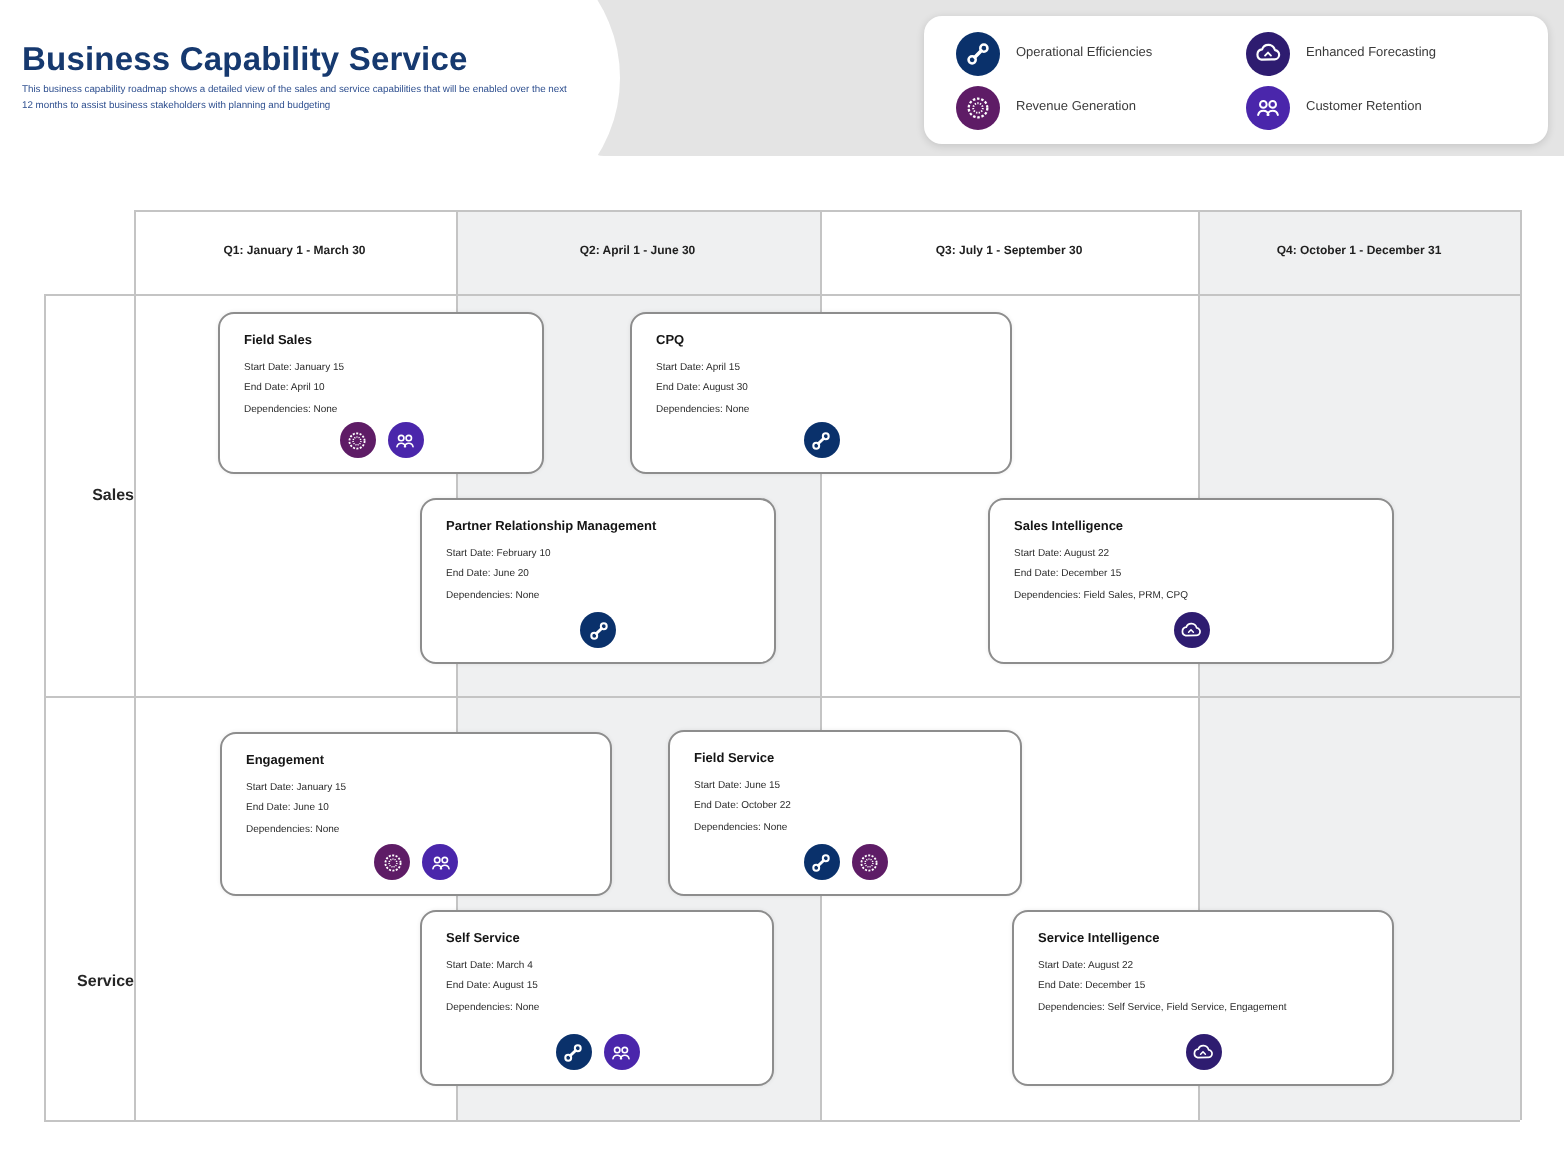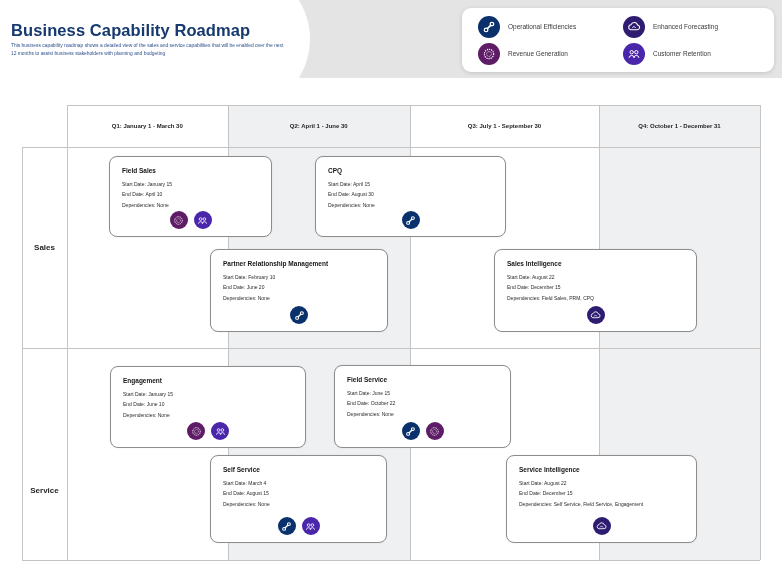--- a/index.html
+++ b/index.html
@@ -26,38 +26,38 @@
   .legend-label{font-size:6.5px;color:#3a3a3a;}
 
   .icon-circle{border-radius:50%;display:flex;align-items:center;justify-content:center;flex:0 0 auto;}
   .icon-circle svg{display:block;}
 
   
   .shade{position:absolute;z-index:1;}
   .gline{position:absolute;background:#c4c4c4;z-index:2;}
   .qcell{position:absolute;z-index:3;display:flex;align-items:center;justify-content:center;
         font-size:6px;font-weight:600;color:#1f1f1f;}
-  .rowlabel{position:absolute;z-index:3;display:flex;align-items:center;justify-content:center;
+  .rowlabel{position:absolute;z-index:3;display:flex;align-items:center;justify-content:flex-end;
         font-size:8px;font-weight:700;color:#262626;}
 
   
   .card{position:absolute;z-index:5;background:#fff;border:1px solid #8d8d8d;border-radius:8px;
         box-sizing:border-box;padding:10px 12px;box-shadow:0 0 2px rgba(0,0,0,.08);}
   .card-title{font-size:6.5px;font-weight:700;color:#151515;margin-bottom:7px;}
   .card-line{font-size:5px;color:#2b2b2b;margin-bottom:4.4px;}
   .card-icons{position:absolute;left:0;right:0;bottom:7px;display:flex;justify-content:center;gap:6px;}
 </style>
 </head>
 <body>
 
 <div class="stage">
   <div class="band"></div>
   <div class="band-circle"></div>
 
-  <h1 class="page-title">Business Capability Roadmap</h1>
+  <h1 class="page-title">Business Capability Service</h1>
   <p class="page-subtitle">This business capability roadmap shows a detailed view of the sales and service capabilities that will be enabled over the next 12 months to assist business stakeholders with planning and budgeting</p>
 
   <div class="legend" id="legend">
       <div class="legend-item">
         <span class="icon-circle" style="width: 22px; height: 22px; background: rgb(10, 49, 107);">
           <svg width="16" height="16" viewBox="0 0 24 24">
             <circle cx="7.6" cy="16.4" r="2.7" fill="none" stroke="#fff" stroke-width="1.9"></circle>
             <circle cx="16.4" cy="7.6" r="2.7" fill="none" stroke="#fff" stroke-width="1.9"></circle>
             <line x1="9.6" y1="14.4" x2="14.4" y2="9.6" stroke="#fff" stroke-width="2.6" stroke-linecap="round"></line>
           </svg>

